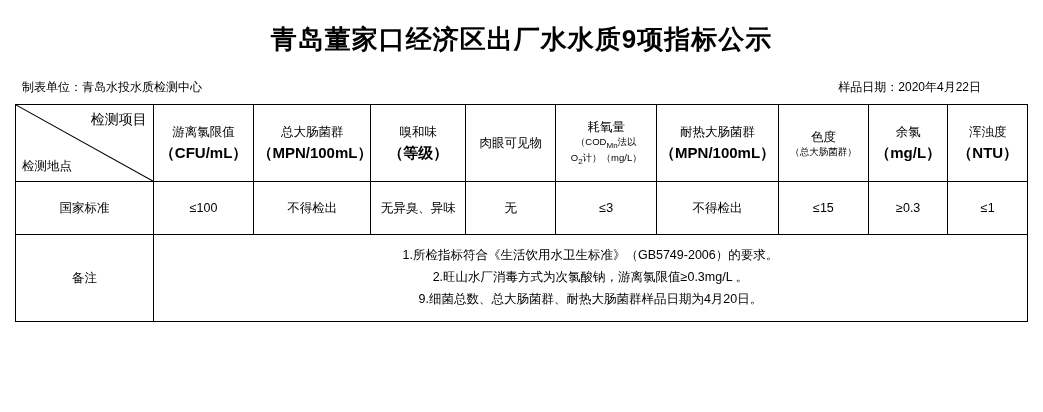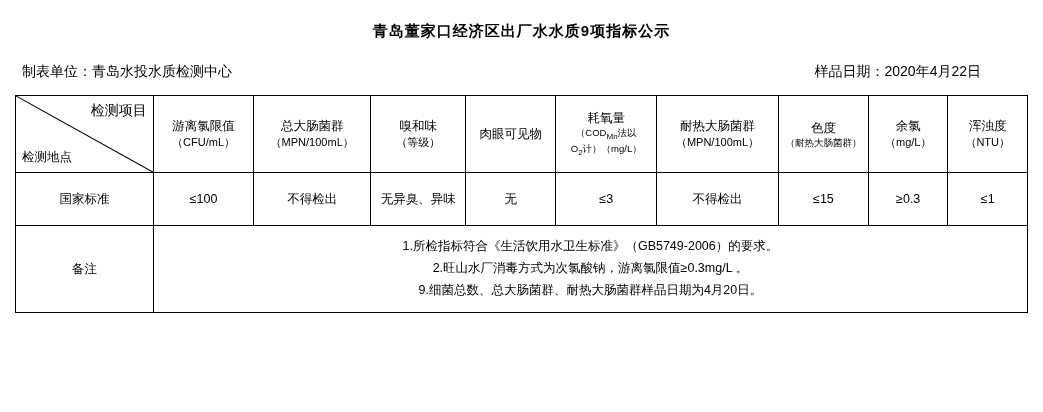--- a/index.html
+++ b/index.html
@@ -15,33 +15,33 @@
     overflow: hidden;
   }
   .page {
     position: relative;
     width: 1043px;
     height: 412px;
     box-sizing: border-box;
   }
   .title {
     text-align: center;
-    font-size: 15px;
+    font-size: 26px;
     font-weight: bold;
     letter-spacing: 1px;
     margin-top: 22px;
     margin-bottom: 0;
     font-family: "Liberation Sans", sans-serif;
   }
   .meta-row {
     display: flex;
     justify-content: space-between;
     align-items: center;
-    margin: 22px 12px 14px 12px;
-    font-size: 14px;
+    margin: 22px 12px 8px 12px;
+    font-size: 12px;
   }
   .meta-left {
     padding-left: 10px;
   }
   .meta-right {
     padding-right: 50px;
   }
   table.main {
     border-collapse: collapse;
     table-layout: fixed;
@@ -87,22 +87,23 @@
     bottom: 6px;
     font-size: 12.5px;
     white-space: nowrap;
   }
   .hname {
     display: block;
     line-height: 1.45;
   }
   .hsub {
     display: block;
-    font-size: 11px;
+    font-size: 15px;
     line-height: 1.4;
+    font-weight: bold;
   }
   .hsub-sm {
     display: block;
     font-size: 9.5px;
     line-height: 1.35;
   }
   .data-row td {
     height: 48px;
   }
   .remark-row td {
@@ -170,21 +171,21 @@
           <span class="hname">耗氧量</span>
           <span class="hsub-sm"><span>（COD</span><sub>Mn</sub><span>法以</span></span>
           <span class="hsub-sm"><span>O</span><sub>2</sub><span>计）（mg/L）</span></span>
         </td>
         <td>
           <span class="hname">耐热大肠菌群</span>
           <span class="hsub">（MPN/100mL）</span>
         </td>
         <td>
           <span class="hname">色度</span>
-          <span class="hsub-sm">（耐热大肠菌群）</span>
+          <span class="hsub-sm">（总大肠菌群）</span>
         </td>
         <td>
           <span class="hname">余氯</span>
           <span class="hsub">（mg/L）</span>
         </td>
         <td>
           <span class="hname">浑浊度</span>
           <span class="hsub">（NTU）</span>
         </td>
       </tr>

